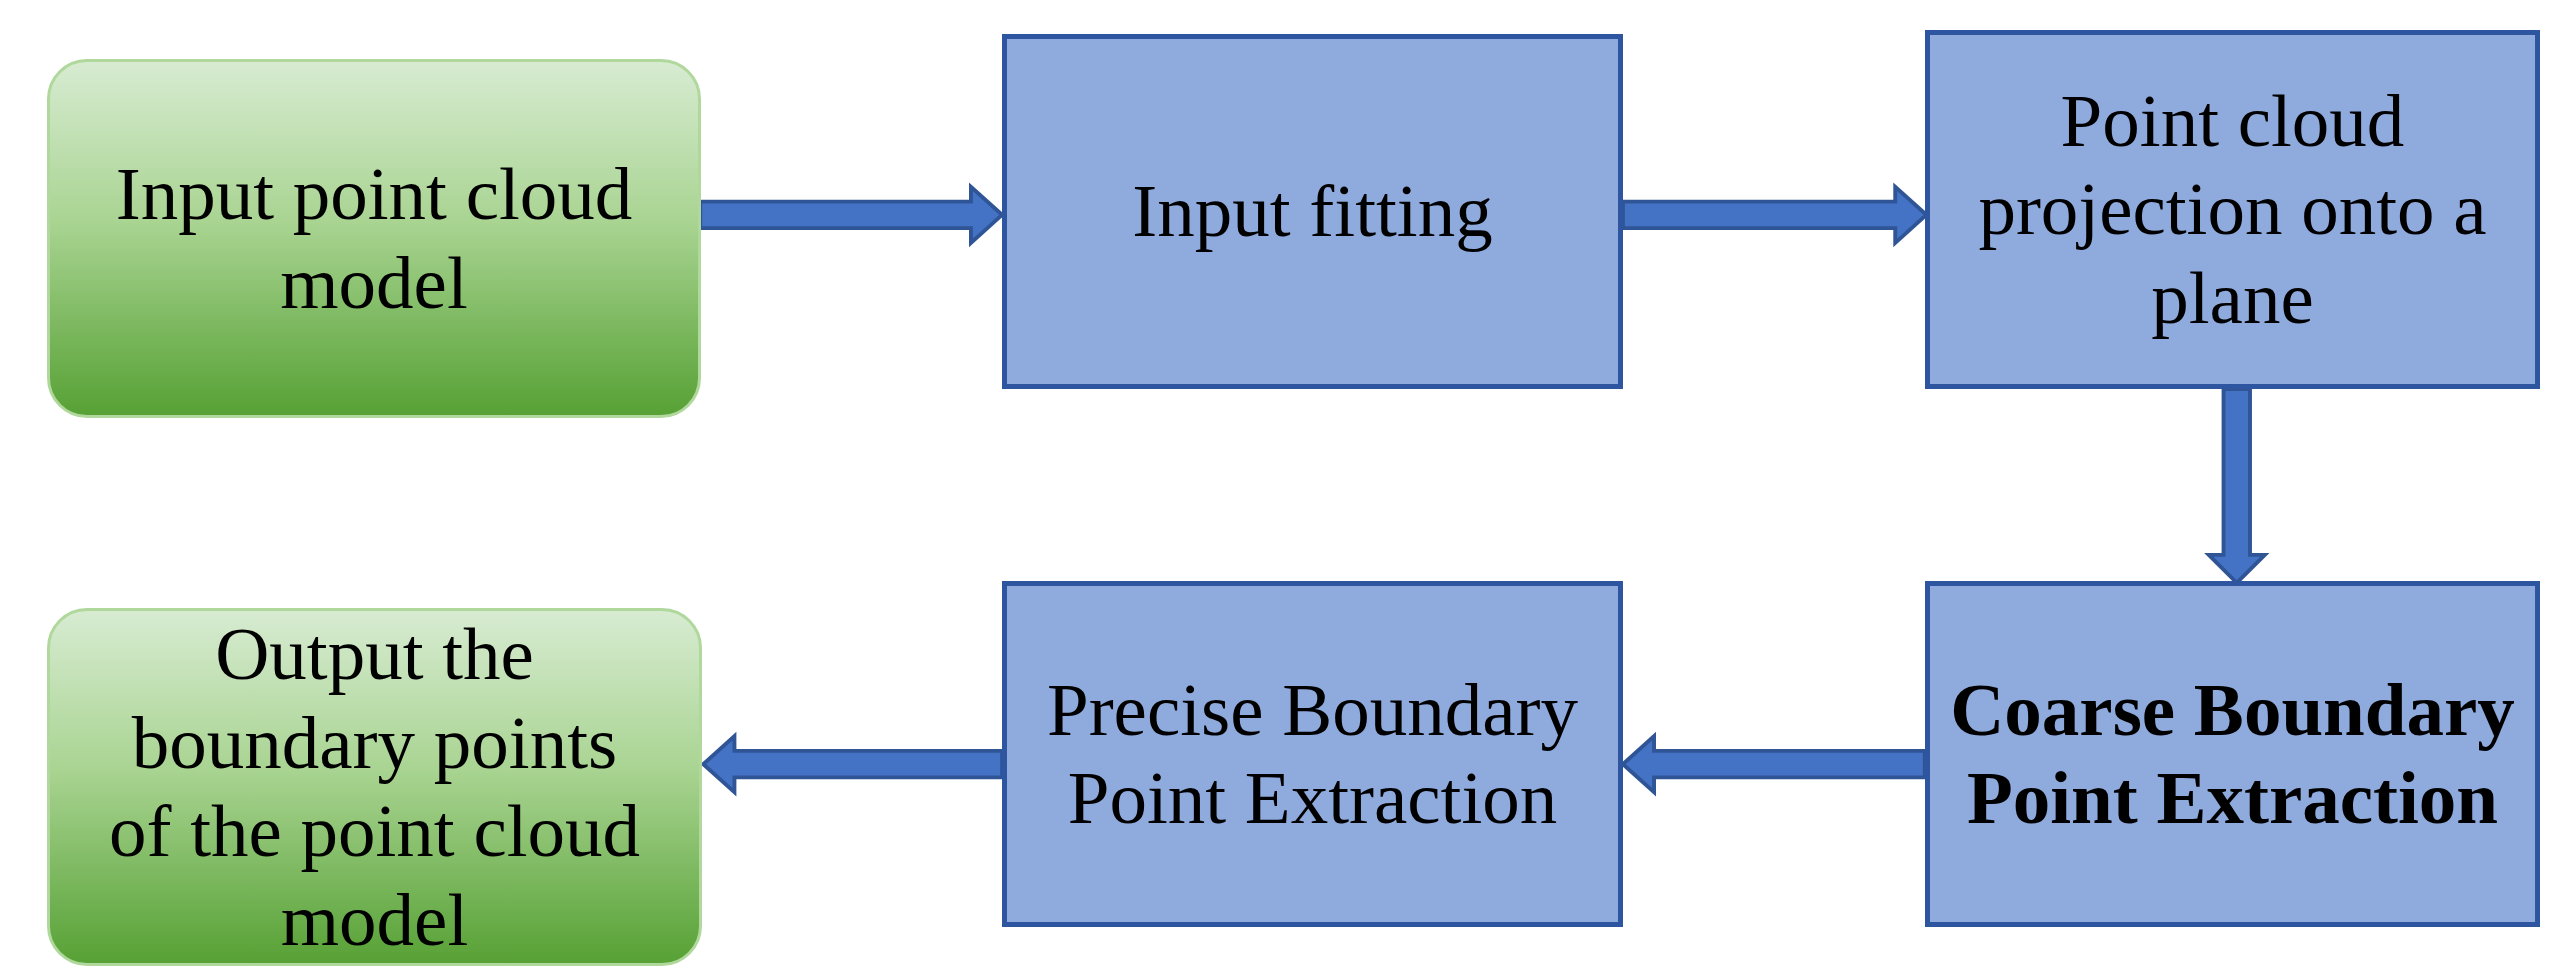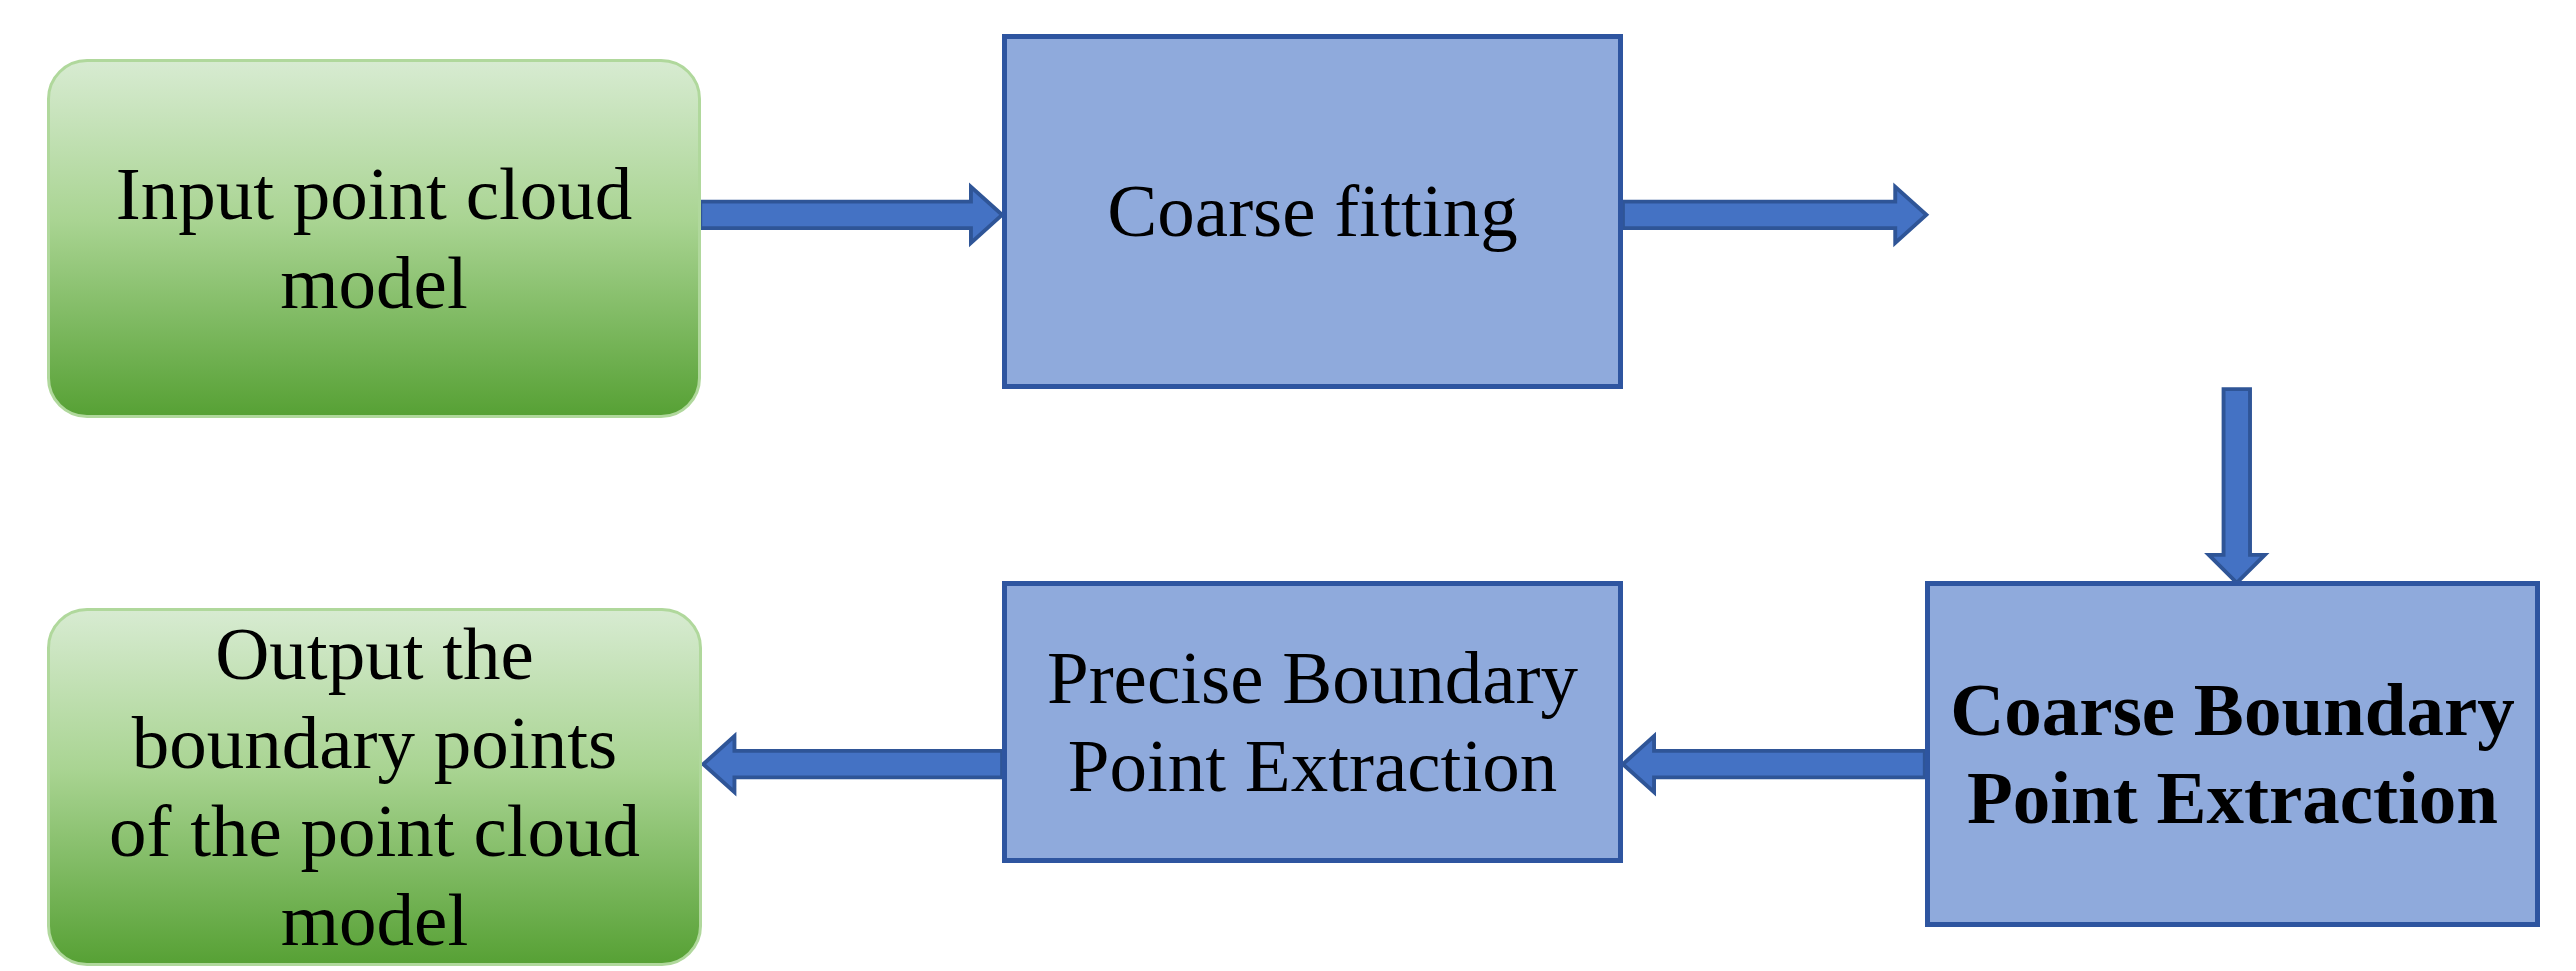--- a/index.html
+++ b/index.html
@@ -37,21 +37,21 @@
       var(--green-mid) 45%,
       var(--green-bottom) 100%);
     border: 3.9px solid var(--green-border);
     border-radius: 40px;
     margin-top: 28px;
   }
   #node-input    { left: 47px;   top: 31px;  width: 654px; height: 359px; }
   #node-plane    { left: 1002px; top: 34px;  width: 621px; height: 355px; }
   #node-project  { left: 1925px; top: 30px;  width: 615px; height: 359px; }
   #node-coarse   { left: 1925px; top: 581px; width: 615px; height: 346px; font-weight: bold; }
-  #node-precise  { left: 1002px; top: 581px; width: 621px; height: 282px; }
+  #node-precise  { left: 1002px; top: 581px; width: 621px; height: 346px; }
   #node-output   { left: 47px;   top: 580px; width: 655px; height: 358px; }
   .arrow-layer {
     position: absolute;
     left: 0; top: 0;
     width: 2576px;
     height: 972px;
     pointer-events: none;
   }
   .arrow-layer polygon {
     fill: var(--arrow-fill);
@@ -72,23 +72,28 @@
     <polygon points="2474,965 2126,965 2126,946 2086,982 2126,1018 2126,999 2474,999"></polygon>
     <polygon points="1288,965 944,965 944,946 904,982 944,1018 944,999 1288,999"></polygon>
   </svg>
 
   <div id="node-input" class="node terminal">
     <span>Input point cloud
 model</span>
   </div>
 
   <div id="node-plane" class="node process">
-    <span>Coarse fitting</span>
+    <span>Input fitting</span>
   </div>
 
+  <div id="node-project" class="node process">
+    <span>Point cloud
+projection onto a
+plane</span>
+  </div>
 
   <div id="node-coarse" class="node process">
     <span>Coarse Boundary
 Point Extraction</span>
   </div>
 
   <div id="node-precise" class="node process">
     <span>Precise Boundary
 Point Extraction</span>
   </div>

